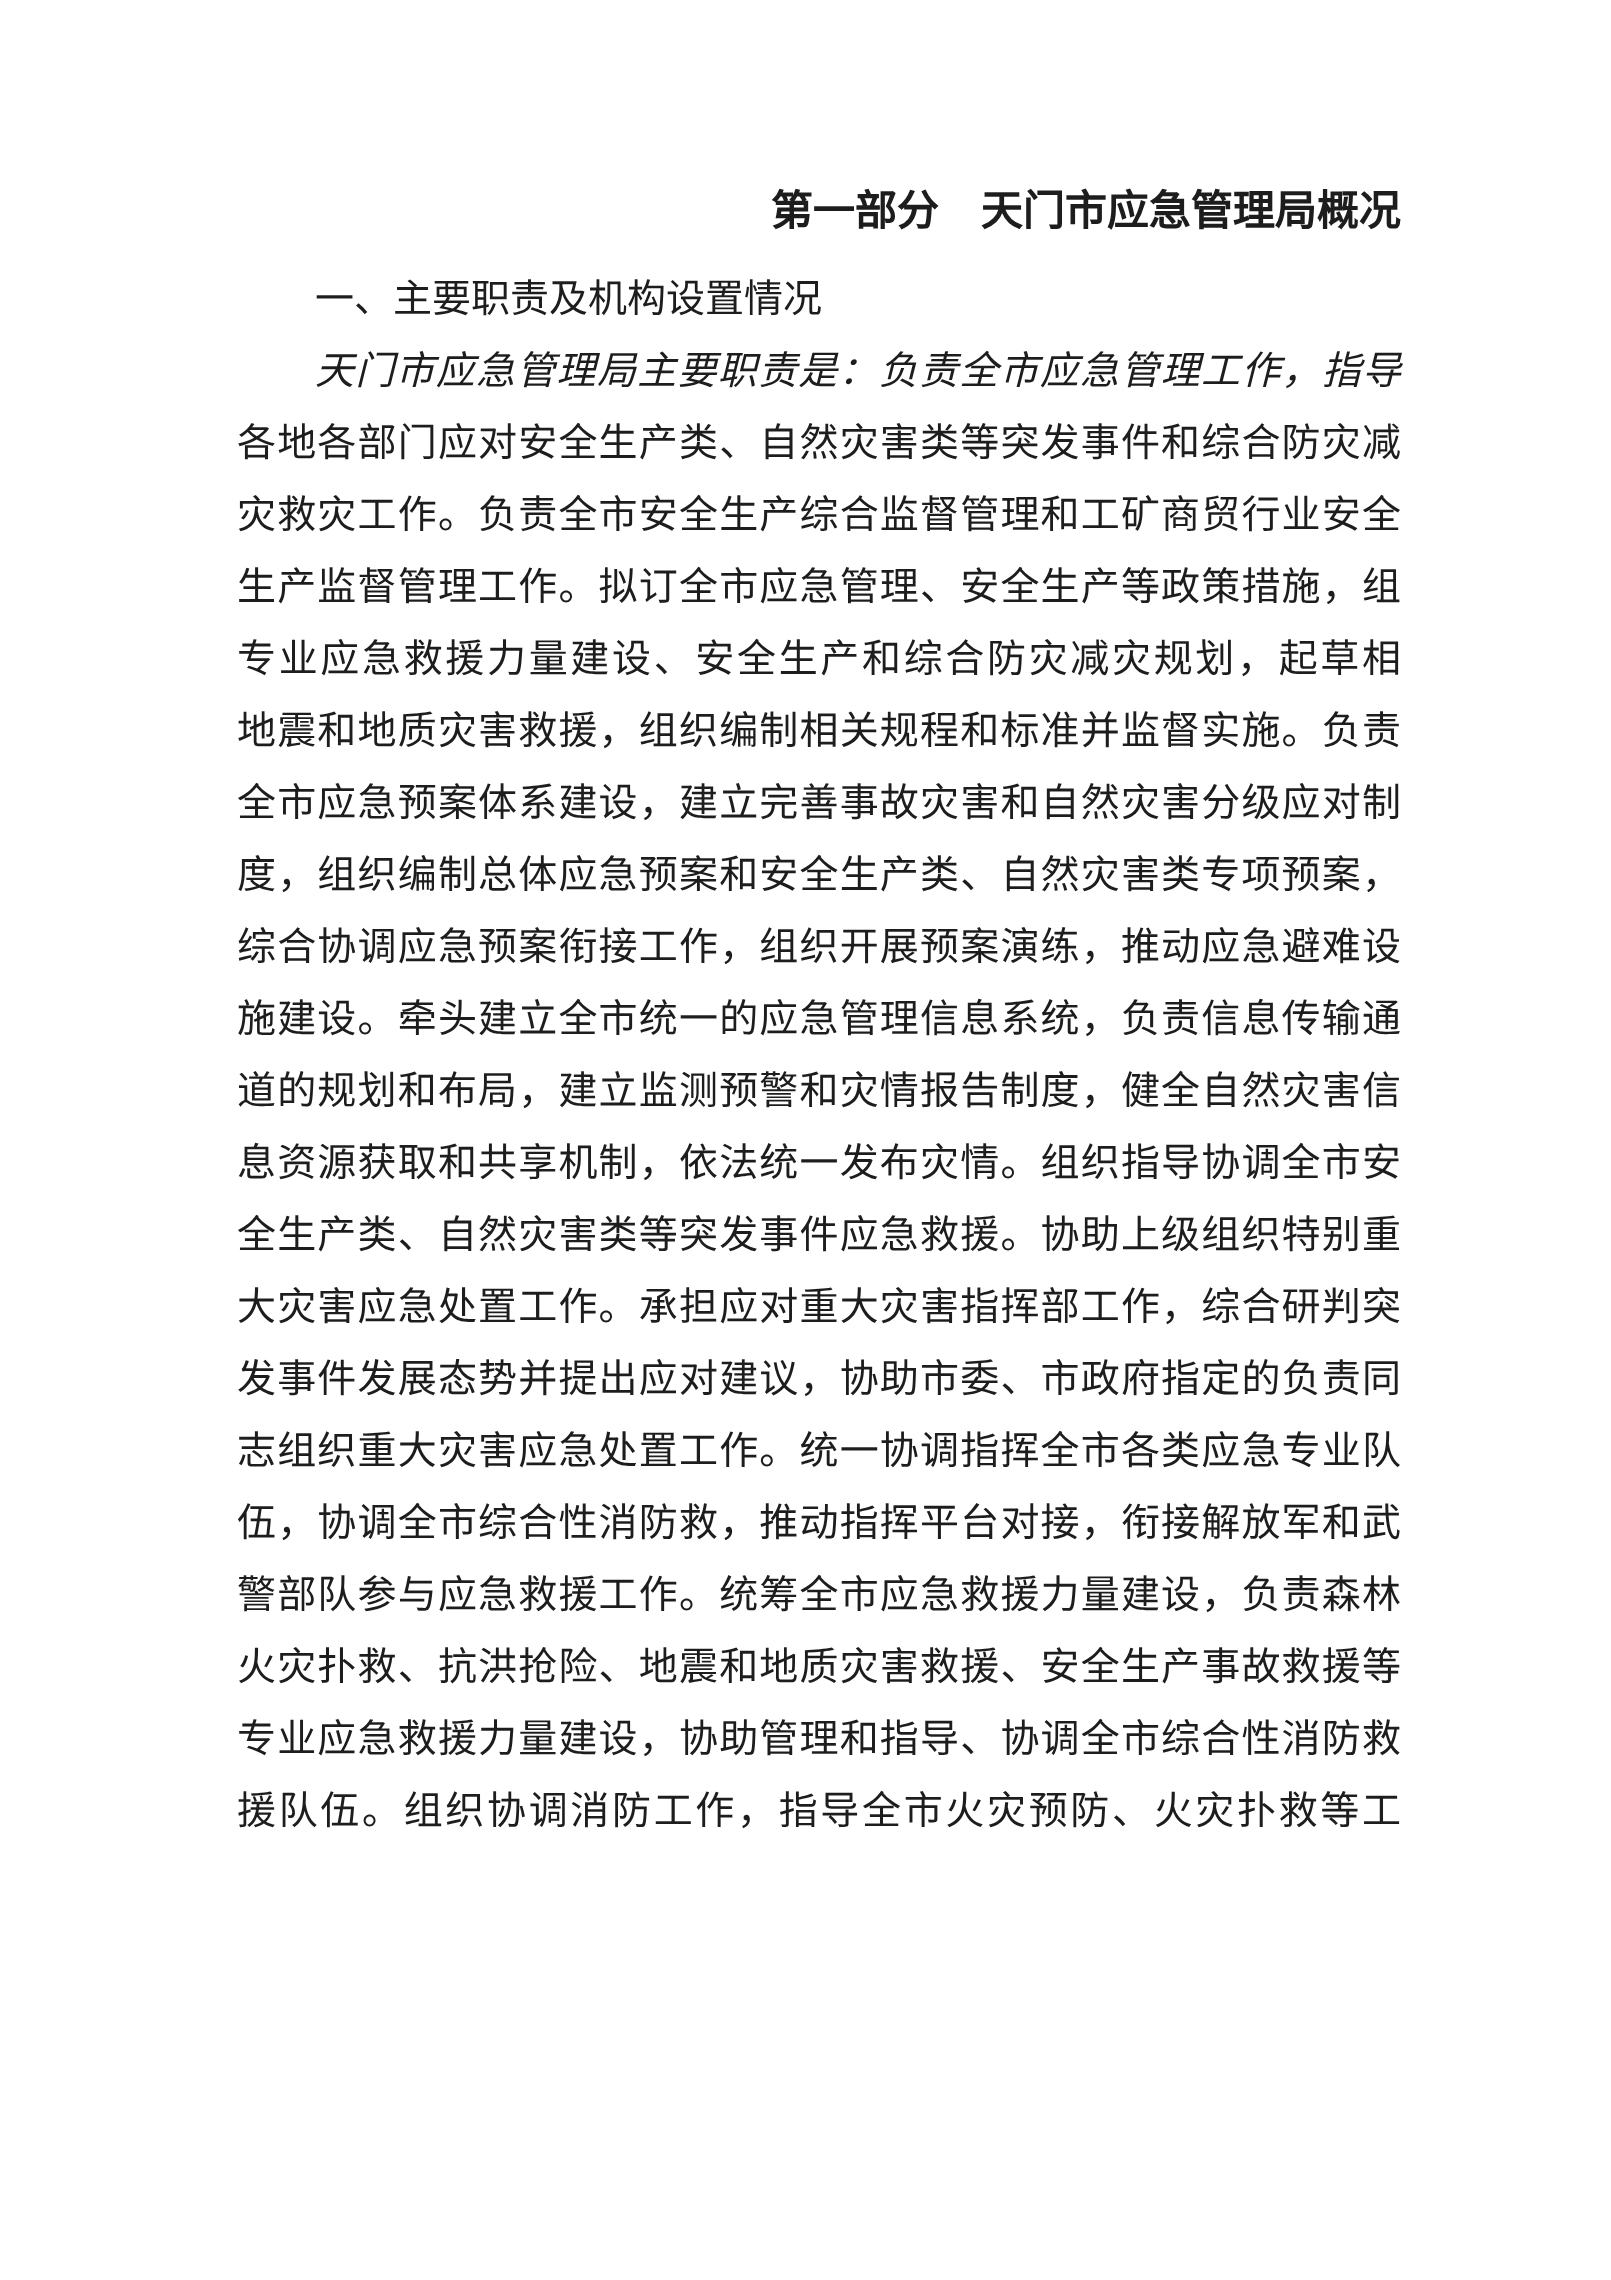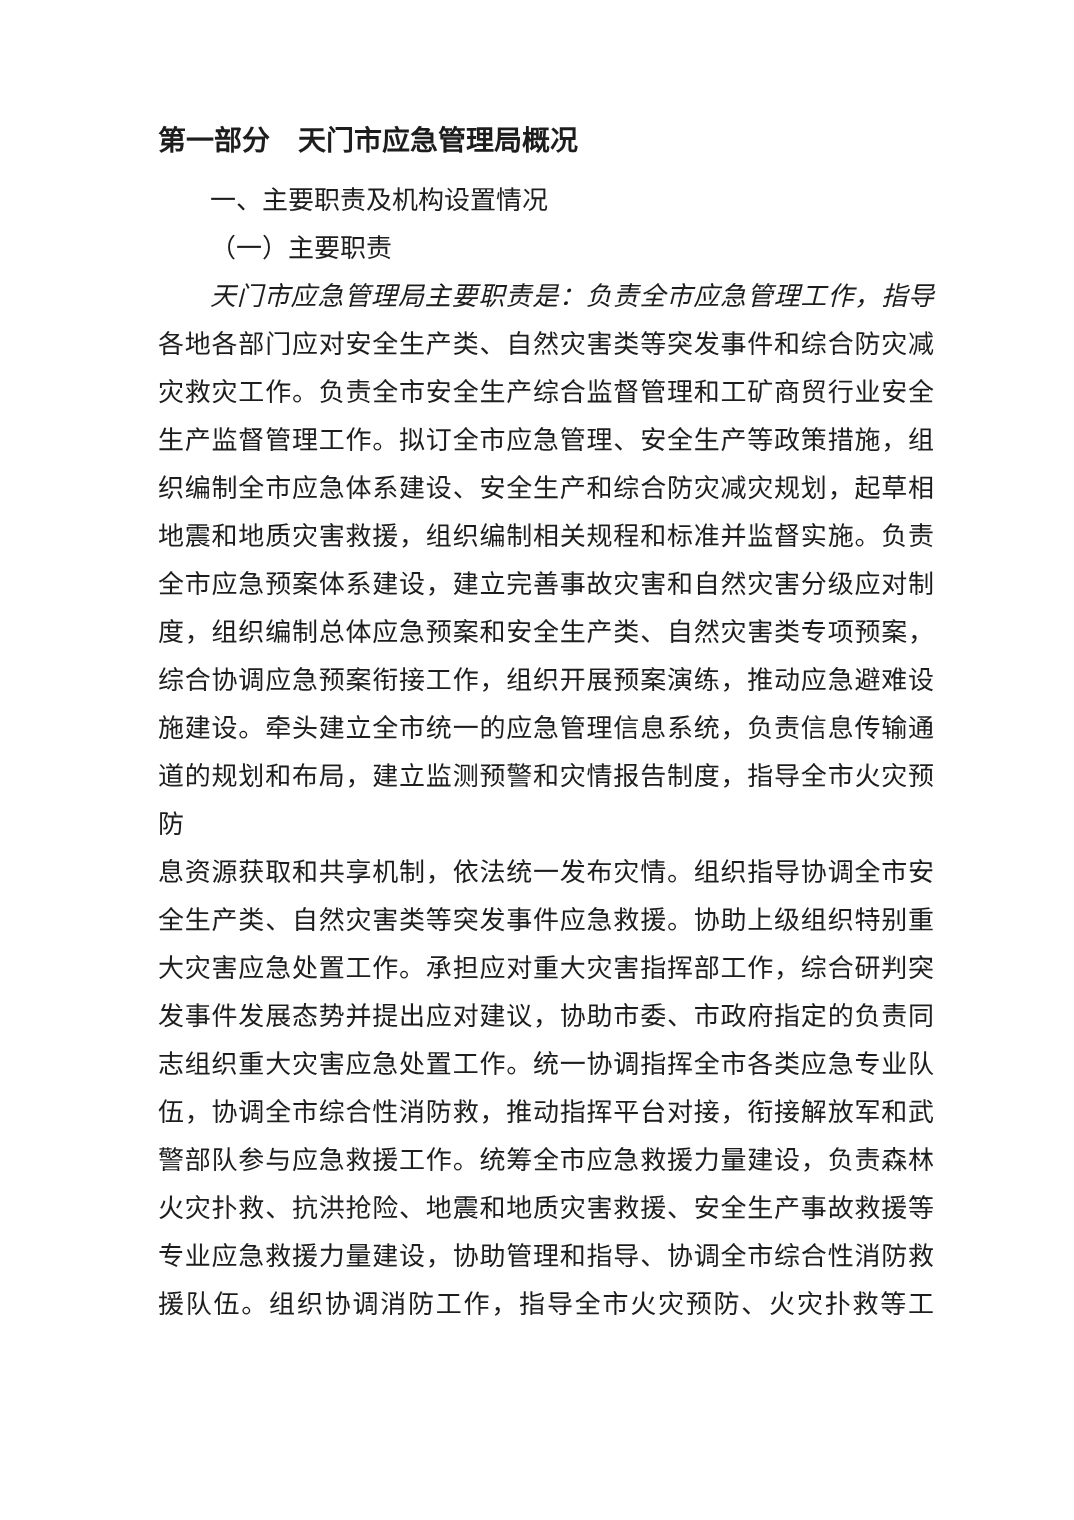--- a/index.html
+++ b/index.html
@@ -29,21 +29,21 @@
     left: 158px;
     top: 120px;
     width: 776px;
   }
   .doc-title {
     margin: 0 0 14px 0;
     font-family: "DejaVu Sans", "Liberation Sans", sans-serif;
     font-size: 28px;
     font-weight: 700;
     line-height: 42px;
-    text-align: left;
+    text-align: right;
     white-space: pre;
   }
   .heading {
     font-size: 26px;
     line-height: 48px;
     text-indent: 2em;
   }
   .paragraph {
     font-size: 26px;
     line-height: 48px;
@@ -57,33 +57,32 @@
     font-style: italic;
   }
 </style>
 </head>
 <body>
 
 <div class="doc-page">
   <div class="content">
     <h1 class="doc-title">第一部分　天门市应急管理局概况</h1>
     <div class="heading">一、主要职责及机构设置情况</div>
-    <div class="heading">（一）主要职责</div>
     <div class="paragraph">
         <div class="body-line">天门市应急管理局主要职责是：负责全市应急管理工作，指导</div>
         <div class="body-line">各地各部门应对安全生产类、自然灾害类等突发事件和综合防灾减</div>
         <div class="body-line">灾救灾工作。负责全市安全生产综合监督管理和工矿商贸行业安全</div>
         <div class="body-line">生产监督管理工作。拟订全市应急管理、安全生产等政策措施，组</div>
-        <div class="body-line">织编制全市应急体系建设、安全生产和综合防灾减灾规划，起草相</div>
+        <div class="body-line">专业应急救援力量建设、安全生产和综合防灾减灾规划，起草相</div>
         <div class="body-line">地震和地质灾害救援，组织编制相关规程和标准并监督实施。负责</div>
         <div class="body-line">全市应急预案体系建设，建立完善事故灾害和自然灾害分级应对制</div>
         <div class="body-line">度，组织编制总体应急预案和安全生产类、自然灾害类专项预案，</div>
         <div class="body-line">综合协调应急预案衔接工作，组织开展预案演练，推动应急避难设</div>
         <div class="body-line">施建设。牵头建立全市统一的应急管理信息系统，负责信息传输通</div>
-        <div class="body-line">道的规划和布局，建立监测预警和灾情报告制度，指导全市火灾预防</div>
+        <div class="body-line">道的规划和布局，建立监测预警和灾情报告制度，健全自然灾害信</div>
         <div class="body-line">息资源获取和共享机制，依法统一发布灾情。组织指导协调全市安</div>
         <div class="body-line">全生产类、自然灾害类等突发事件应急救援。协助上级组织特别重</div>
         <div class="body-line">大灾害应急处置工作。承担应对重大灾害指挥部工作，综合研判突</div>
         <div class="body-line">发事件发展态势并提出应对建议，协助市委、市政府指定的负责同</div>
         <div class="body-line">志组织重大灾害应急处置工作。统一协调指挥全市各类应急专业队</div>
         <div class="body-line">伍，协调全市综合性消防救，推动指挥平台对接，衔接解放军和武</div>
         <div class="body-line">警部队参与应急救援工作。统筹全市应急救援力量建设，负责森林</div>
         <div class="body-line">火灾扑救、抗洪抢险、地震和地质灾害救援、安全生产事故救援等</div>
         <div class="body-line">专业应急救援力量建设，协助管理和指导、协调全市综合性消防救</div>
         <div class="body-line">援队伍。组织协调消防工作，指导全市火灾预防、火灾扑救等工</div>

